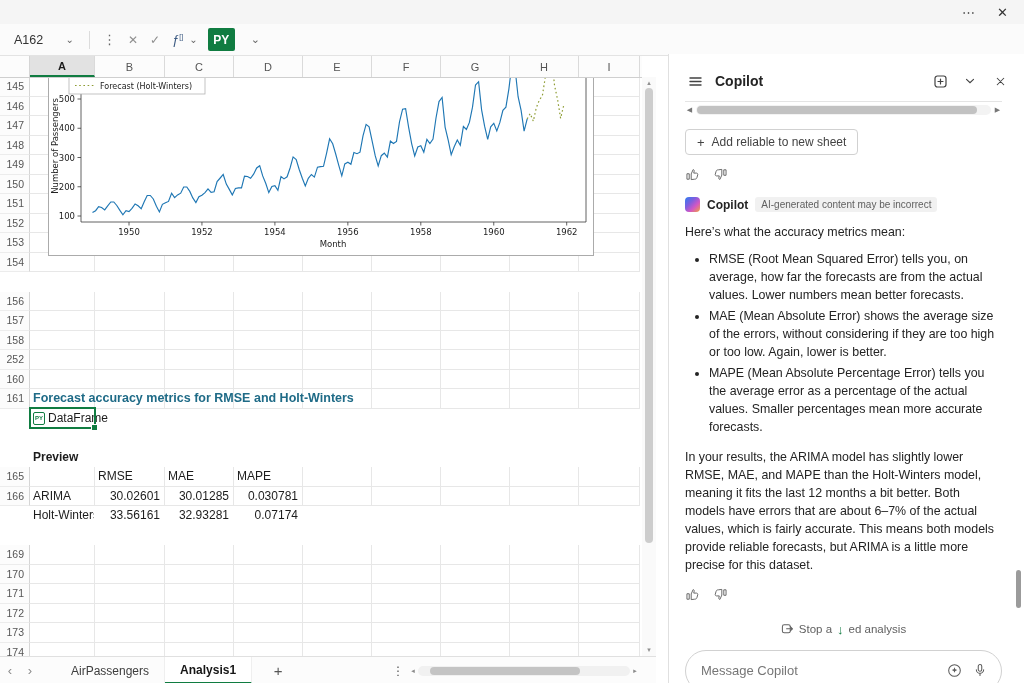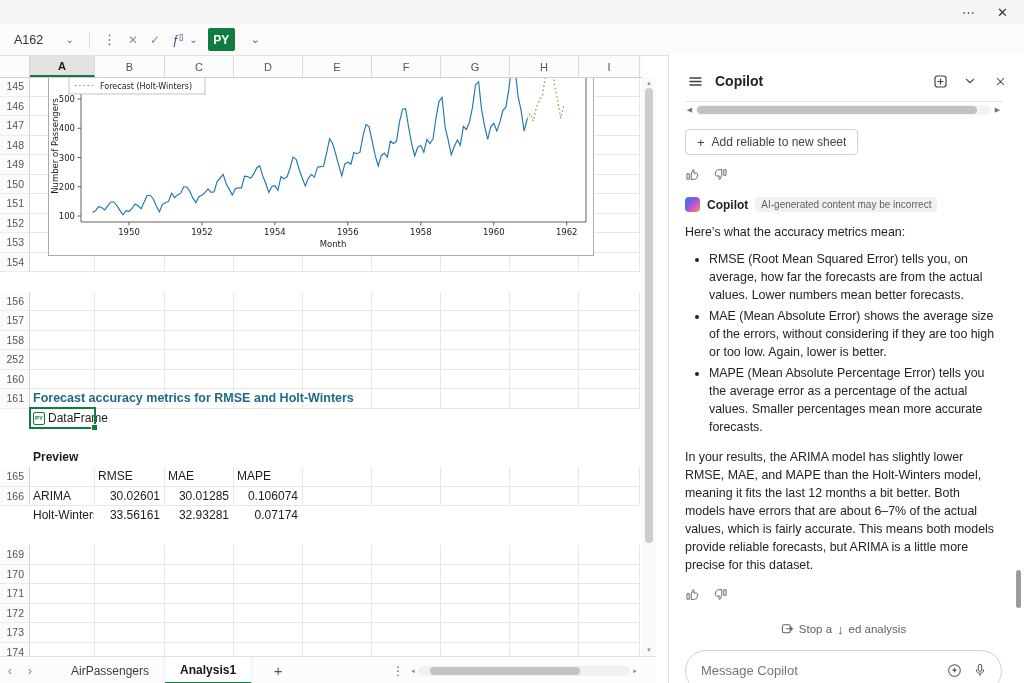--- a/index.html
+++ b/index.html
@@ -480,21 +480,21 @@
     </div>
     <div class="celltext title" style="top: 312px; left: 33px;"><span>Forecast accuracy metrics for RMSE and Holt-Winters</span></div>
     <div class="celltext" style="top: 331.5px; left: 33px;"><span class="pyico">PY</span><span>DataFrame</span></div>
     <div class="celltext bold" style="top: 370.5px; left: 33px;"><span>Preview</span></div>
     <div class="celltext" style="top: 390px; left: 98px;"><span>RMSE</span></div>
     <div class="celltext" style="top: 390px; left: 168px;"><span>MAE</span></div>
     <div class="celltext" style="top: 390px; left: 237px;"><span>MAPE</span></div>
     <div class="celltext" style="top: 409.5px; left: 33px;"><span>ARIMA</span></div>
     <div class="celltext right" style="top: 409.5px; left: 95px; width: 70px;"><span>30.02601</span></div>
     <div class="celltext right" style="top: 409.5px; left: 165px; width: 69px;"><span>30.01285</span></div>
-    <div class="celltext right" style="top: 409.5px; left: 234px; width: 69px;"><span>0.106074</span></div>
+    <div class="celltext right" style="top: 409.5px; left: 234px; width: 69px;"><span>0.030781</span></div>
     <div class="celltext clip" style="top: 429px; left: 33px; width: 61px;"><span>Holt-Winters</span></div>
     <div class="celltext right" style="top: 429px; left: 95px; width: 70px;"><span>33.56161</span></div>
     <div class="celltext right" style="top: 429px; left: 165px; width: 69px;"><span>32.93281</span></div>
     <div class="celltext right" style="top: 429px; left: 234px; width: 69px;"><span>0.07174</span></div>
   </div>
 
 <div class="vscroll">
   <span class="arr top">▴</span>
   <div class="vthumb"></div>
   <span class="arr bot">▾</span>

